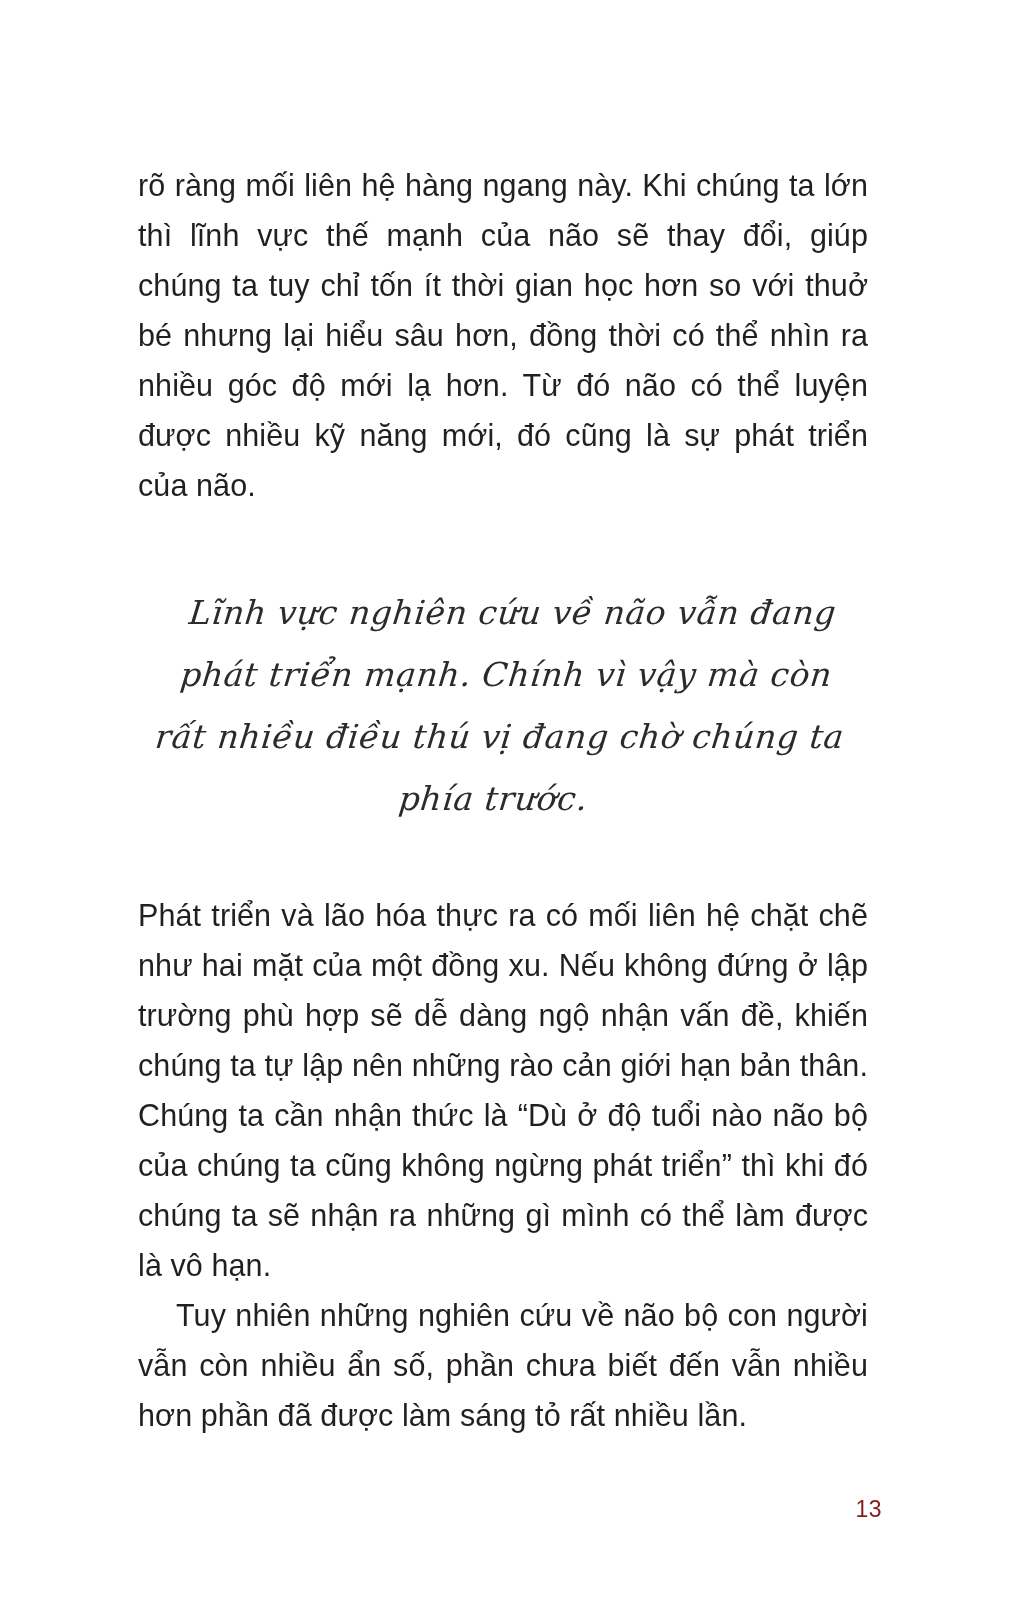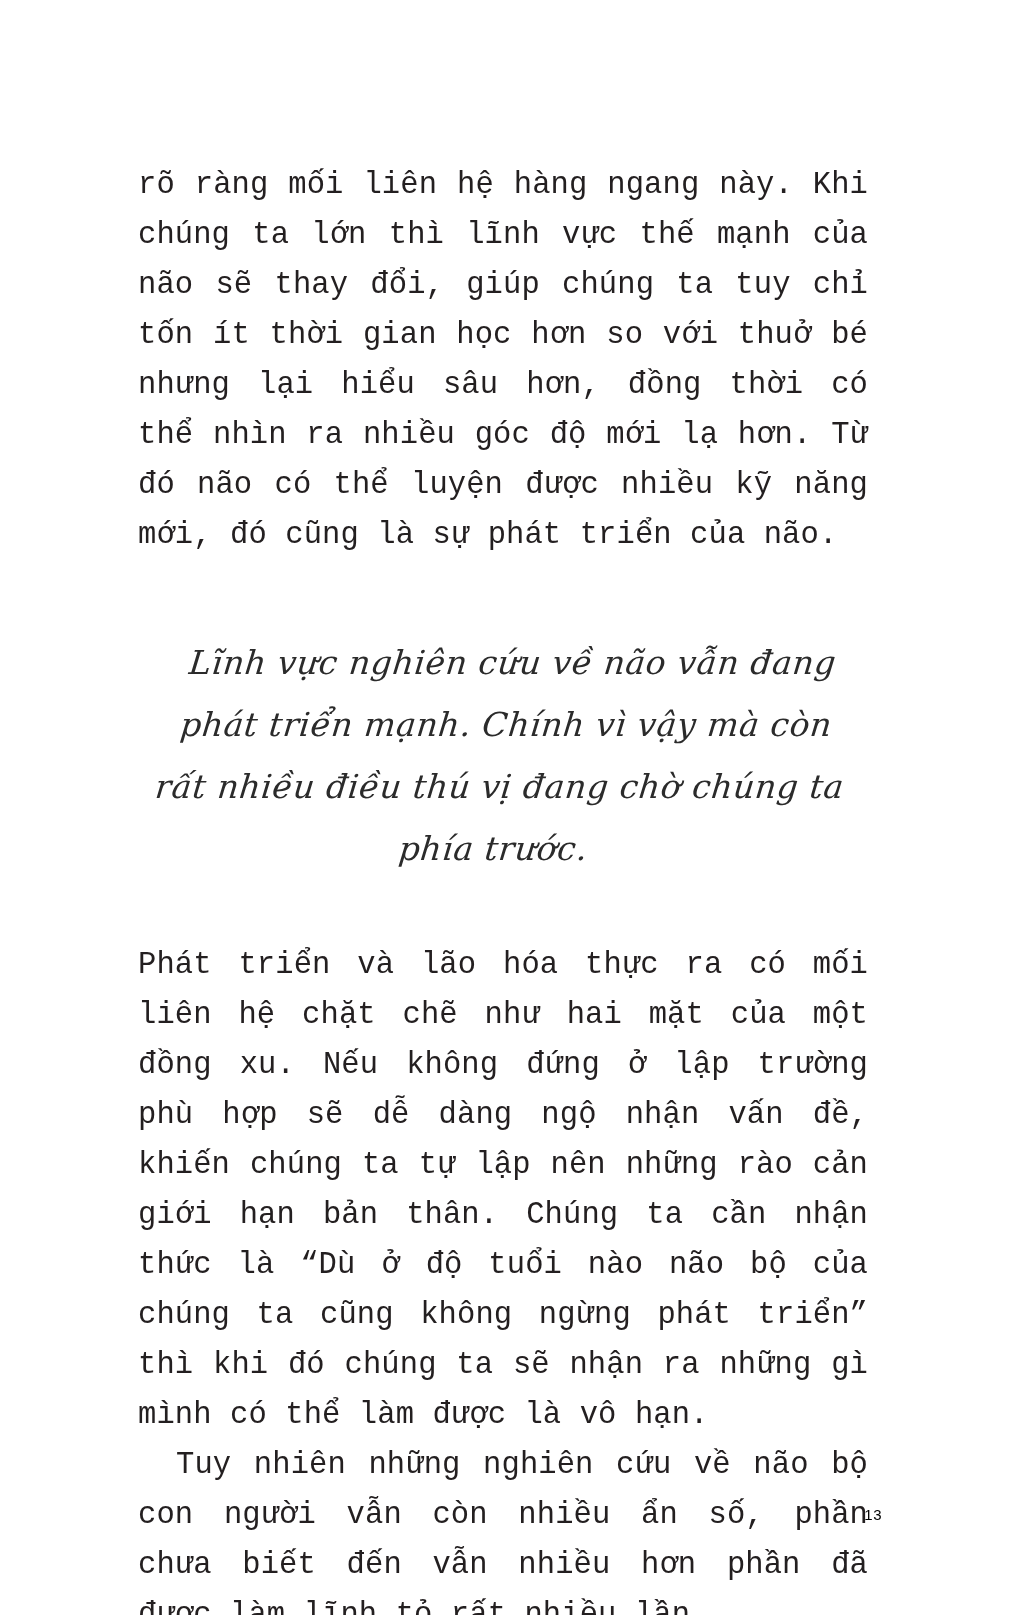--- a/index.html
+++ b/index.html
@@ -17,21 +17,21 @@
     color: #231f20;
     overflow: hidden;
   }
   .content {
     position: absolute;
     left: 138px;
     top: 160px;
     width: 730px;
   }
   .para {
-    font-family: Liberation Mono, monospace;
+    font-family: Liberation Sans, sans-serif;
     font-size: 30.5px;
     line-height: 50px;
     text-align: justify;
     text-justify: inter-word;
     color: #231f20;
     margin: 0;
     letter-spacing: 0.1px;
   }
   .para.first {
     margin-bottom: 0;
@@ -58,41 +58,41 @@
     display: inline;
   }
   .body-block-2 {
     margin-top: 12px;
   }
   .folio {
     position: absolute;
     right: 142px;
     bottom: 92px;
     font-family: "Liberation Sans", sans-serif;
-    font-size: 15px;
-    color: #000000;
+    font-size: 23px;
+    color: #7f1d1d;
     letter-spacing: 0.5px;
   }
 </style>
 </head>
 <body>
 
 <div class="page">
 
   <div class="content">
 
     <p class="para first">rõ ràng mối liên hệ hàng ngang này. Khi chúng ta lớn thì lĩnh vực thế mạnh của não sẽ thay đổi, giúp chúng ta tuy chỉ tốn ít thời gian học hơn so với thuở bé nhưng lại hiểu sâu hơn, đồng thời có thể nhìn ra nhiều góc độ mới lạ hơn. Từ đó não có thể luyện được nhiều kỹ năng mới, đó cũng là sự phát triển của não.</p>
 
     <div class="pull-quote">
       <span>Lĩnh vực nghiên cứu về não vẫn đang phát triển mạnh. Chính vì vậy mà còn rất nhiều điều thú vị đang chờ chúng ta phía trước.</span>
     </div>
 
     <div class="body-block-2">
       <p class="para">Phát triển và lão hóa thực ra có mối liên hệ chặt chẽ như hai mặt của một đồng xu. Nếu không đứng ở lập trường phù hợp sẽ dễ dàng ngộ nhận vấn đề, khiến chúng ta tự lập nên những rào cản giới hạn bản thân. Chúng ta cần nhận thức là “Dù ở độ tuổi nào não bộ của chúng ta cũng không ngừng phát triển” thì khi đó chúng ta sẽ nhận ra những gì mình có thể làm được là vô hạn.</p>
 
-      <p class="para indent">Tuy nhiên những nghiên cứu về não bộ con người vẫn còn nhiều ẩn số, phần chưa biết đến vẫn nhiều hơn phần đã được làm lĩnh tỏ rất nhiều lần.</p>
+      <p class="para indent">Tuy nhiên những nghiên cứu về não bộ con người vẫn còn nhiều ẩn số, phần chưa biết đến vẫn nhiều hơn phần đã được làm sáng tỏ rất nhiều lần.</p>
     </div>
 
   </div>
 
   <div class="folio">13</div>
 
 </div>
 
 </body></html>

